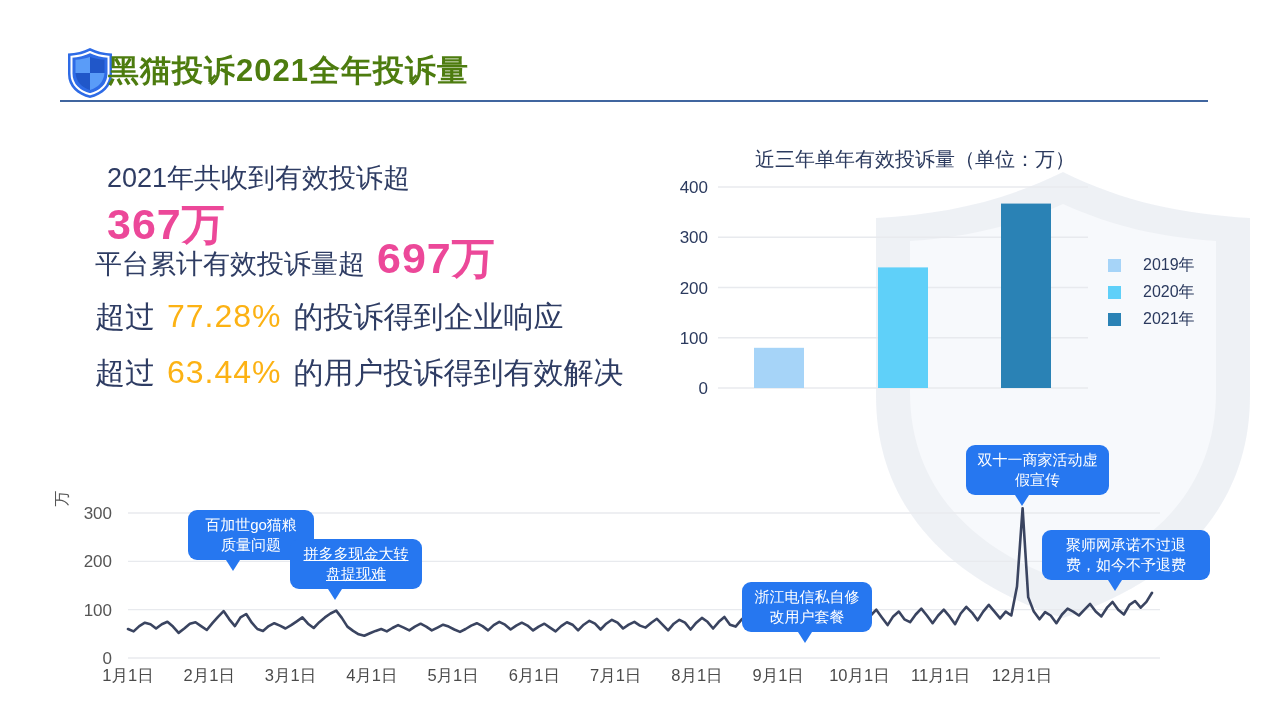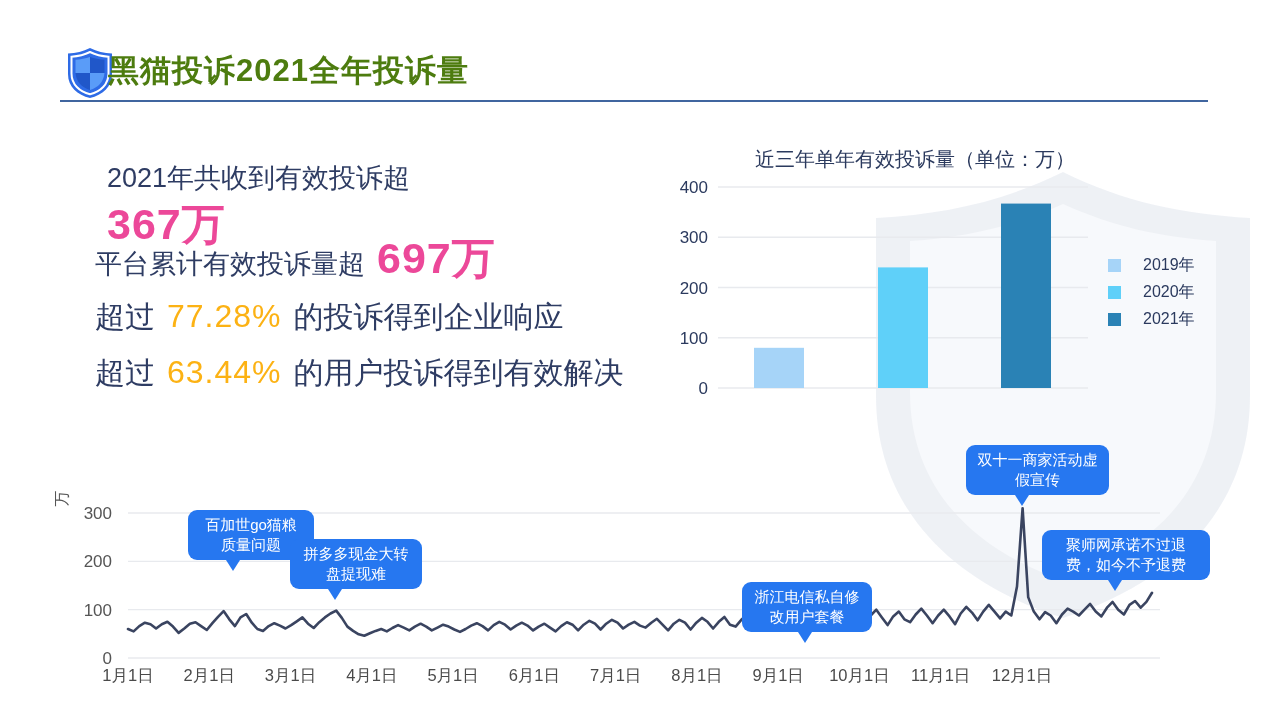--- a/index.html
+++ b/index.html
@@ -33,21 +33,21 @@
   
   #line-svg{position:absolute;left:55px;top:495px;z-index:1;}
   .y-unit{position:absolute;left:54px;top:488px;font-size:16px;color:#555;transform:rotate(-90deg);transform-origin:center;}
 
   
   .callout{position:absolute;background:var(--cb,#2677f0);color:#fff;font-size:15px;line-height:1.32;
            text-align:center;padding:5px 11px;border-radius:9px;z-index:3;}
   .callout::after{content:'';position:absolute;top:100%;left:var(--tip,50%);margin-left:-7px;
                   border:7px solid transparent;border-top:11px solid var(--cb,#2677f0);border-bottom:none;}
   #c1{left:173px;top:510px;width:104px;margin-left:15px;--tip:45px;}
-  #c2{left:290px;top:539px;width:110px;--tip:45px;}
+  #c2{left:290px;top:539px;width:110px;text-decoration:underline;--tip:45px;}
   #c3{left:742px;top:534px;width:108px;margin-top:48px;--tip:63px;}
   #c4{left:966px;top:445px;width:121px;--tip:56px;}
   #c5{left:1042px;top:530px;width:146px;--tip:73px;}
 </style>
 </head>
 <body>
 
 <div class="canvas">
 
   <svg class="logo" viewBox="0 0 48 52">

